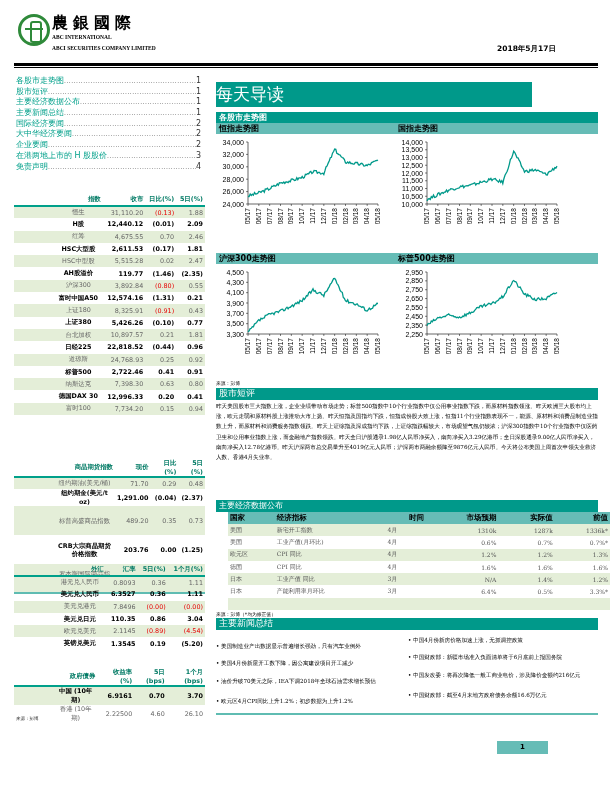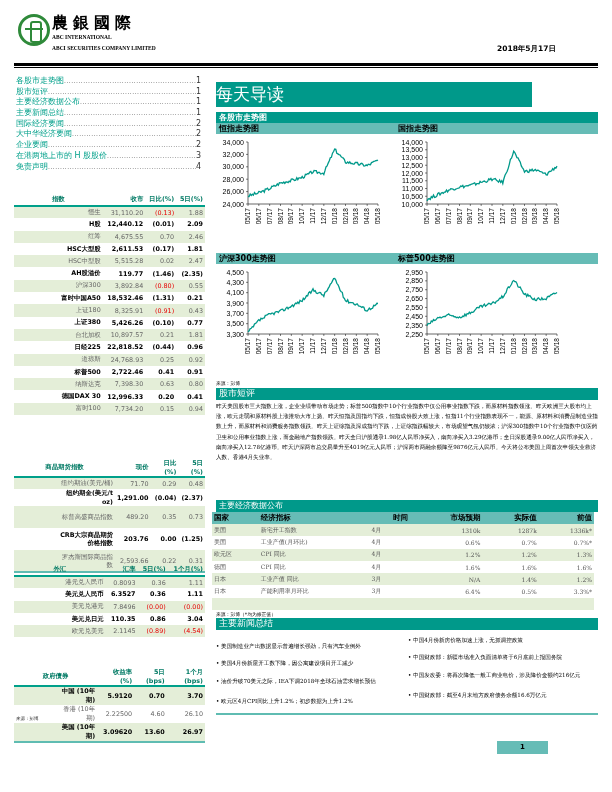--- a/index.html
+++ b/index.html
@@ -18,39 +18,39 @@
   
   .toc { left: 16px; top: 76px; width: 185px; }
   .toc-row { display: flex; font-size: 8px; color: #00a08a; height: 10.7px; line-height: 10.7px; white-space: nowrap; overflow: hidden; }
   .toc-row .lbl { flex: none; }
   .toc-row .dots { flex: 1; overflow: hidden; color: #555; font-size: 6px; letter-spacing: 0.5px; }
   .toc-row .dots:after { content: "......................................................................................"; }
   .toc-row .pg { flex: none; color: #333; }
   
   .ltable { left: 14px; width: 191px; border-collapse: collapse; font-size: 6.4px; }
   .ltable th { color: #007a64; font-weight: bold; text-align: right; height: 13px; padding: 0 2px; border-bottom: 2px solid #00a08a; }
-  .ltable th:first-child { text-align: center; }
+  .ltable th:first-child { text-align: right; }
   .ltable td { height: 12.3px; padding: 0 2px; text-align: right; color: #666; }
-  .ltable td:first-child { text-align: right; padding-left: 42px; }
+  .ltable td:first-child { text-align: center; padding-left: 42px; }
   .ltable tr.odd td { background: #e4eed8; }
   .ltable tr.bold td { color: #000; font-weight: bold; }
   .ltable td.neg { color: #e60000; }
   .ltable tr.last td { border-bottom: 2px solid #5fbcb2; }
-  .ltable tr.tall td { height: 22px; line-height: 8px; margin-left: 48px; }
+  .ltable tr.tall td { height: 29px; line-height: 8px; margin-left: 48px; }
   .src-small { font-size: 4.5px; color: #333; }
   
   .main-title { left: 216px; top: 82px; width: 316px; height: 25px; background: #00998a; color: #fff; font-size: 17px; line-height: 25px; }
   .sec-bar { background: #00998a; color: #fff; font-size: 8px; font-weight: bold; height: 11px; line-height: 11px; padding-left: 3px; width: 382px; left: 216px; }
   .sub-bar { background: #66bcb6; font-size: 8px; font-weight: bold; height: 11px; line-height: 11px; width: 382px; left: 216px; }
   .sub-bar span { position: absolute; top: 0; text-align: center; }
   .chart { position: absolute; }
   .chart svg { display: block; }
   .src { font-size: 4.8px; color: #000; }
   .para { left: 216px; top: 401px; width: 382px; font-size: 5.6px; line-height: 10.2px; font-family: "DejaVu Serif", serif; }
-  .etable { left: 212px; top: 512px; width: 382px; border-collapse: collapse; font-size: 6px; font-family: "DejaVu Serif", serif; }
+  .etable { left: 228px; top: 512px; width: 382px; border-collapse: collapse; font-size: 6px; font-family: "DejaVu Serif", serif; }
   .etable th { background: #66bcb6; font-size: 7.5px; height: 12px; text-align: right; padding: 0 2px; font-family: "DejaVu Sans", sans-serif; }
   .etable th.l, .etable td.l { text-align: left; }
   .etable td { height: 12.3px; color: #555; text-align: right; padding: 0 2px; }
   .etable tr.odd td { background: #e4eed8; }
   .news { left: 216px; top: 631px; width: 382px; font-size: 5.6px; font-family: "DejaVu Serif", serif; }
   .news-item { position: absolute; line-height: 8px; }
   .pageno { left: 497px; top: 741px; width: 51px; height: 13px; background: #66bcb6; font-size: 7px; font-weight: bold; text-align: center; line-height: 13px; }
 </style>
 </head>
 <body>
@@ -156,21 +156,21 @@
         <td class="neg">(2.35)</td>
       </tr>
       <tr class="odd">
         <td class="">沪深300</td>
         <td class="">3,892.84</td>
         <td class="neg">(0.80)</td>
         <td class="">0.55</td>
       </tr>
       <tr class="bold">
         <td class="">富时中国A50</td>
-        <td class="">18,532.46</td>
+        <td class="">12,574.16</td>
         <td class="neg">(1.31)</td>
         <td class="">0.21</td>
       </tr>
       <tr class="odd">
         <td class="">上证180</td>
         <td class="">8,325.91</td>
         <td class="neg">(0.91)</td>
         <td class="">0.43</td>
       </tr>
       <tr class="bold">
@@ -294,47 +294,47 @@
         <td class="">110.35</td>
         <td class="">0.86</td>
         <td class="">3.04</td>
       </tr>
       <tr class="odd">
         <td class="">欧元兑美元</td>
         <td class="">2.1145</td>
         <td class="neg">(0.89)</td>
         <td class="neg">(4.54)</td>
       </tr>
+      <tr class="bold">
+        <td class="">英镑兑美元</td>
+        <td class="">1.3545</td>
+        <td class="">0.19</td>
+        <td class="neg">(5.20)</td>
+      </tr>
     </tbody>
   </table>
 <table class="abs ltable" style="top:668px" id="tbl-bonds">
     <tbody>
       <tr>
         <th>政府债券</th>
         <th>收益率 (%)</th>
         <th>5日(bps)</th>
         <th>1个月(bps)</th>
       </tr>
       <tr class="odd bold">
         <td class="">中国 (10年期)</td>
-        <td class="">5.9120</td>
+        <td class="">6.9161</td>
         <td class="">0.70</td>
         <td class="">3.70</td>
       </tr>
       <tr class="">
         <td class="">香港 (10年期)</td>
         <td class="">2.22500</td>
         <td class="">4.60</td>
         <td class="">26.10</td>
-      </tr>
-      <tr class="odd bold last">
-        <td class="">美国 (10年期)</td>
-        <td class="">3.09620</td>
-        <td class="">13.60</td>
-        <td class="">26.97</td>
       </tr>
     </tbody>
   </table>
 <div class="abs src-small" style="left:16px;top:716px">来源：彭博</div>
 
 <div class="abs main-title">每天导读</div>
 <div class="abs sec-bar" style="top:112px">各股市走势图</div>
 <div class="abs sub-bar" style="top:123px">
   <span style="left:3px">恒指走势图</span>
   <span style="left:182px">国指走势图</span>

